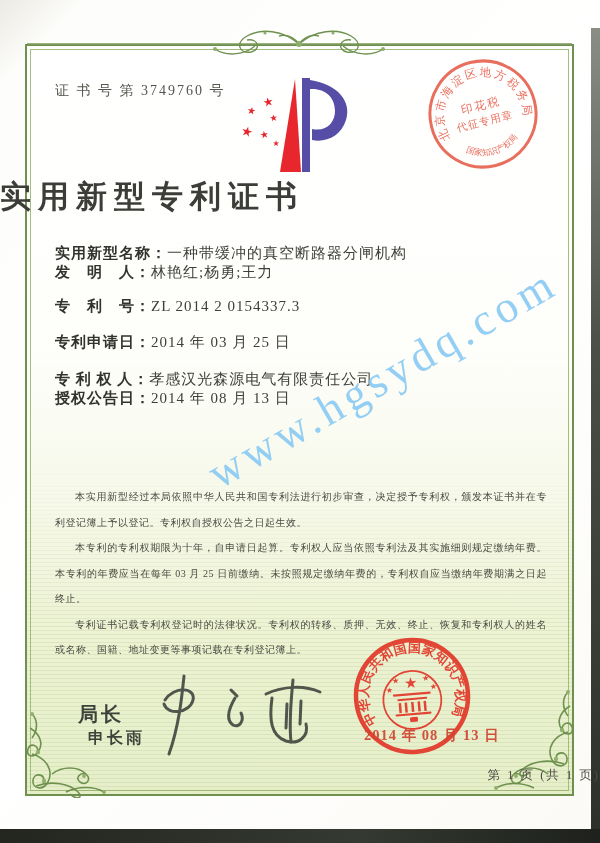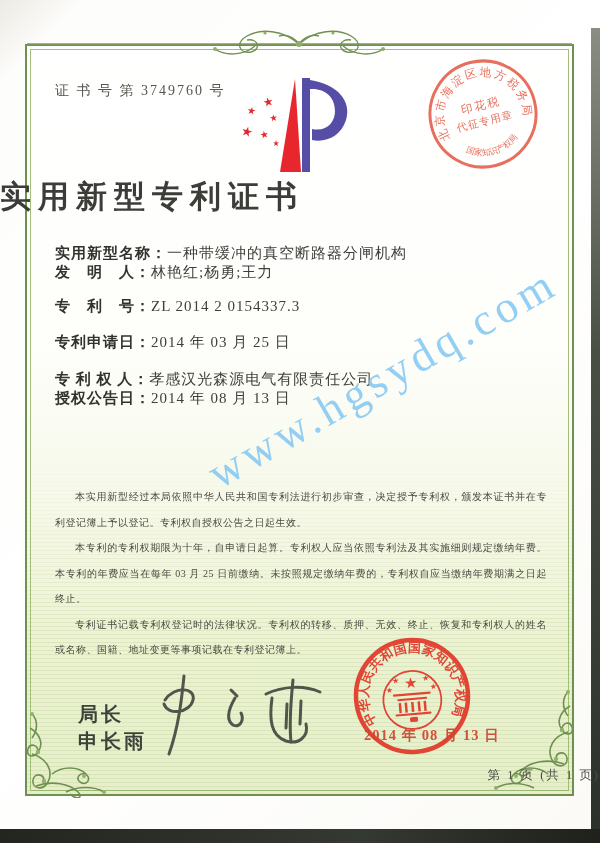--- a/index.html
+++ b/index.html
@@ -63,22 +63,22 @@
   .paras{
     position:absolute;left:55px;top:484px;width:492px;z-index:4;
     font-size:10px;line-height:25.5px;color:#4a4a42;text-align:justify;letter-spacing:0.5px;
   }
   .paras p{margin:0;text-indent:2em;}
   .sig-title{
     position:absolute;left:78px;top:701px;z-index:4;
     font-size:20px;font-weight:600;letter-spacing:3px;color:#3d423a;
   }
   .sig-name{
-    position:absolute;left:78px;top:728px;z-index:4;
-    font-size:20px;font-weight:600;letter-spacing:3px;color:#3d423a;
+    position:absolute;left:88px;top:728px;z-index:4;
+    font-size:16px;font-weight:600;letter-spacing:3px;color:#3d423a;
   }
   .signature-svg{position:absolute;left:138px;top:668px;z-index:4;}
   .footer{
     position:absolute;left:0;top:767px;width:600px;text-align:right;z-index:4;
     font-size:12.5px;color:#4c4c44;letter-spacing:2px;
   }
   
   .watermark{
     position:absolute;left:110px;top:352px;width:545px;z-index:5;
     text-align:center;font-size:45px;letter-spacing:5px;

